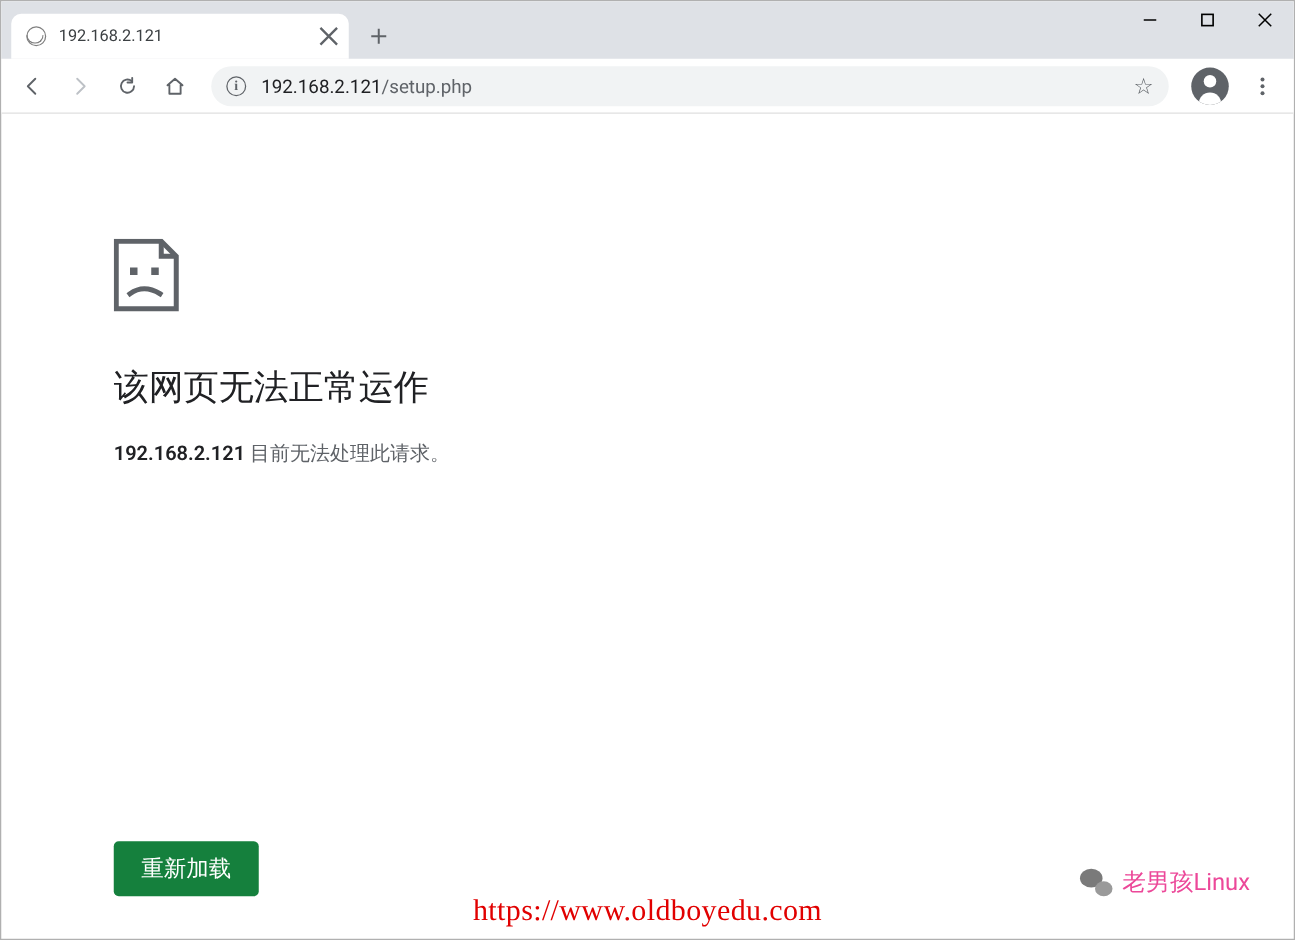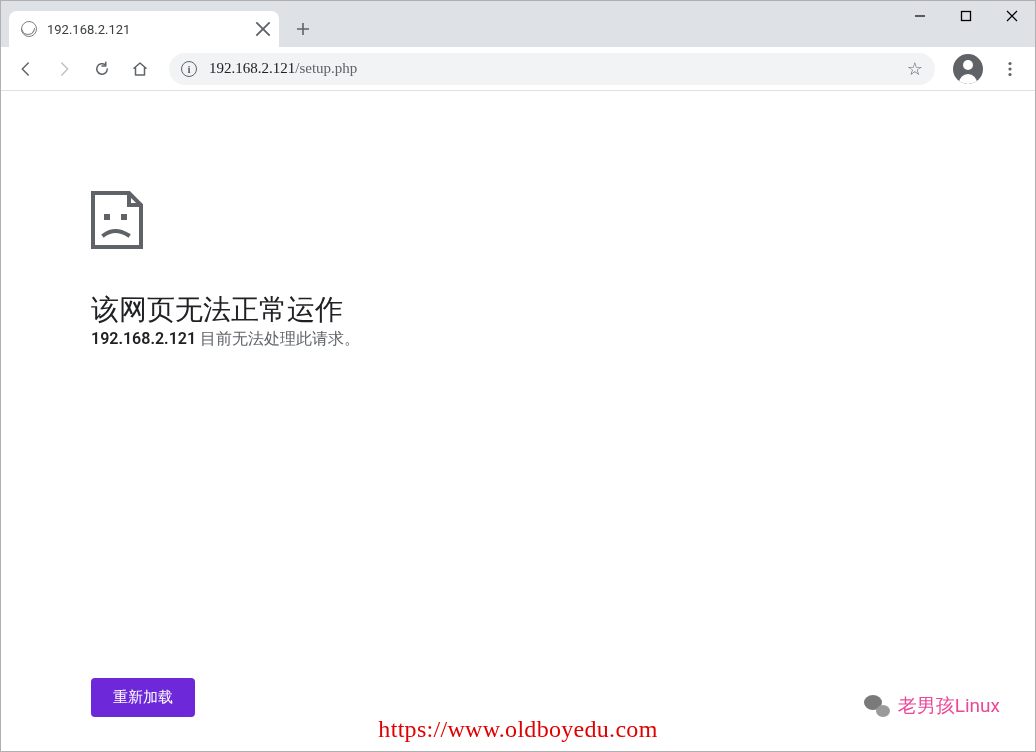--- a/index.html
+++ b/index.html
@@ -135,21 +135,21 @@
       border: 1.6px solid #5f6368;
       border-radius: 50%;
       display: flex;
       align-items: center;
       justify-content: center;
       font-size: 11px;
       color: #5f6368;
       font-family: Georgia, serif;
       font-weight: bold;
     }
-    .omnibox .url-text { flex:1;font-family:Liberation Serif, serif; }
+    .omnibox .url-text { flex:1; }
     .omnibox .url-text .bold { color:#202124; }
     .omnibox .url-text .path { color:#5f6368; }
     .omnibox .star {
       color: #5f6368;
       font-size: 18px;
     }
     .profile-btn {
       width: 30px; height: 30px;
       border-radius: 50%;
       background: #5f6368;
@@ -186,39 +186,40 @@
       max-width: 620px;
     }
     .error-icon {
       margin-bottom: 40px;
     }
     .error-icon svg { display:block; }
     .error-title {
       font-size: 28px;
       font-weight: 400;
       color: #202124;
+      margin-bottom: 24px;
     }
     .error-sub {
       font-size: 16px;
       color: #5f6368;
       margin-bottom: 20px;
     }
     .error-sub .hostb { font-weight: 600; color:#202124; }
     .error-code {
       font-size: 14px;
       color: #80868b;
       letter-spacing: 0.3px;
     }
     .reload-btn {
       position: absolute;
       left: 90px;
       bottom: 34px;
-      background: #6d28d9;
+      background: #15803d;
       color: #fff;
-      font-size: 15px;
+      font-size: 18px;
       padding: 10px 22px;
       border: none;
       border-radius: 4px;
       cursor: pointer;
     }
 
     
     .wm-url {
       position: absolute;
       bottom: 8px;

